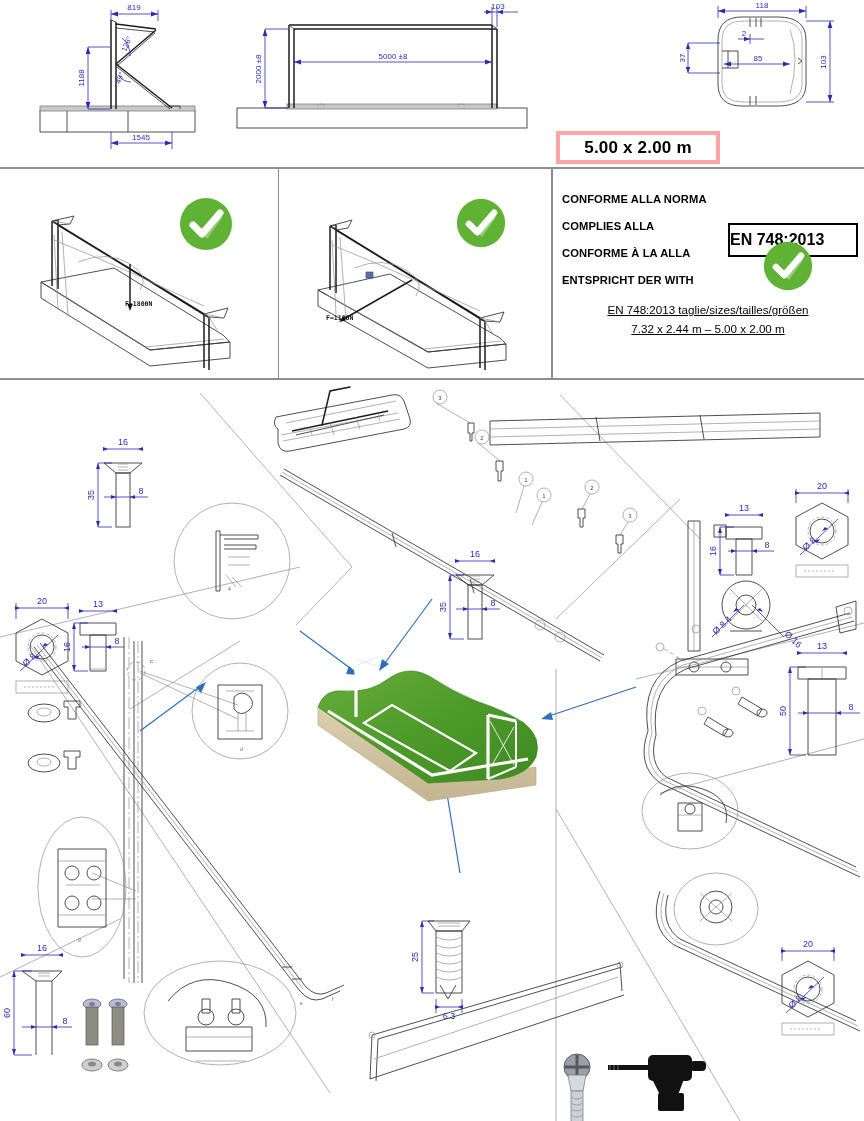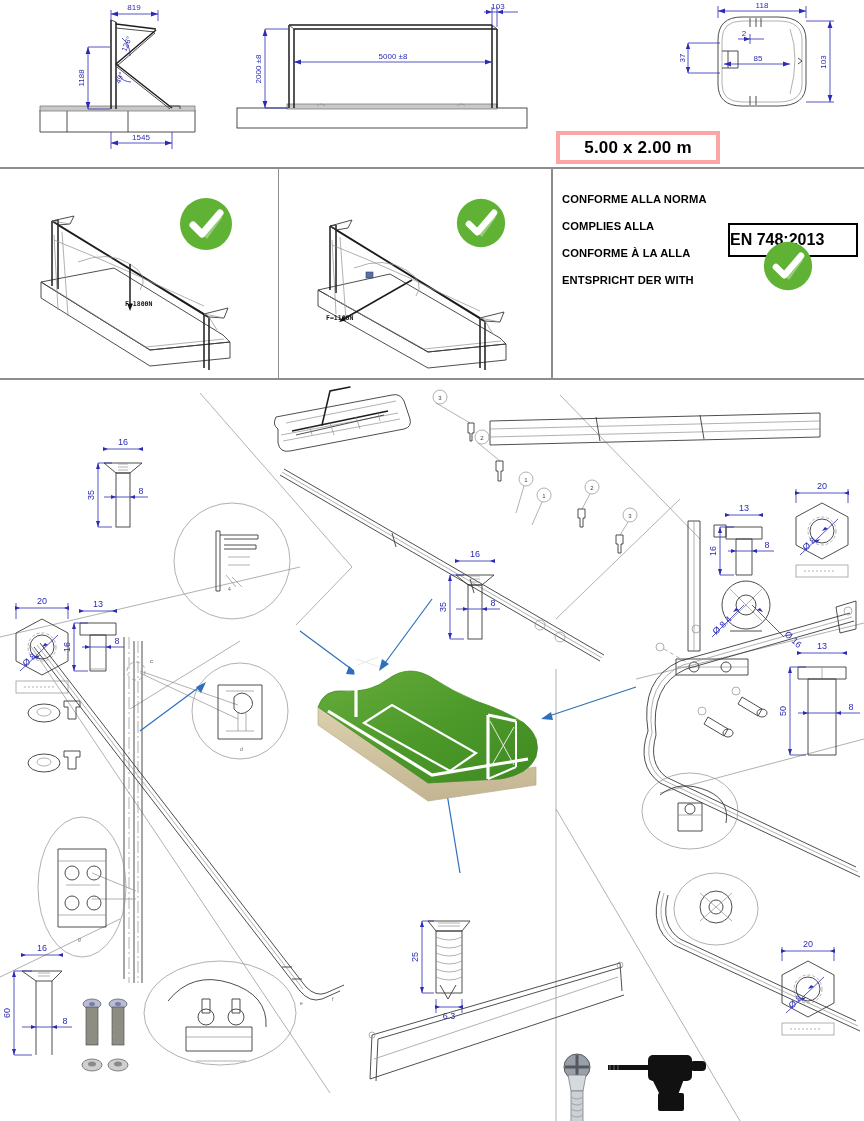--- a/index.html
+++ b/index.html
@@ -242,20 +242,24 @@
     <div class="en-box">
       <span>EN 748:2013</span>
     </div>
     <div class="check" style="left:206px;top:67px;">
       <svg width="52" height="52" viewBox="0 0 56 56">
         <circle cx="28" cy="28" r="26" fill="#5fb234"></circle>
         <path d="M15,29 L24,38 L42,17" stroke="#fff" stroke-width="7" fill="none" stroke-linecap="round" stroke-linejoin="round"></path>
         <path d="M24,38 L29,43 L44,22 L42,17 Z" fill="#ffffff" opacity=".35"></path>
       </svg>
     </div>
+    <div class="sizes-note">
+      <span>EN 748:2013 taglie/sizes/tailles/größen</span><br>
+      <span>7.32 x 2.44 m – 5.00 x 2.00 m</span>
+    </div>
   </div>
 
   <svg style="position:absolute;left:0;top:379px;" width="864" height="742" viewBox="0 0 864 742">
 
     <g class="lt">
       <path d="M200,14 L352,188"></path>
       <path d="M352,188 L296,246"></path>
       <path d="M560,16 L700,160"></path>
       <path d="M556,240 L680,120"></path>
       <path d="M0,258 L300,188"></path>

